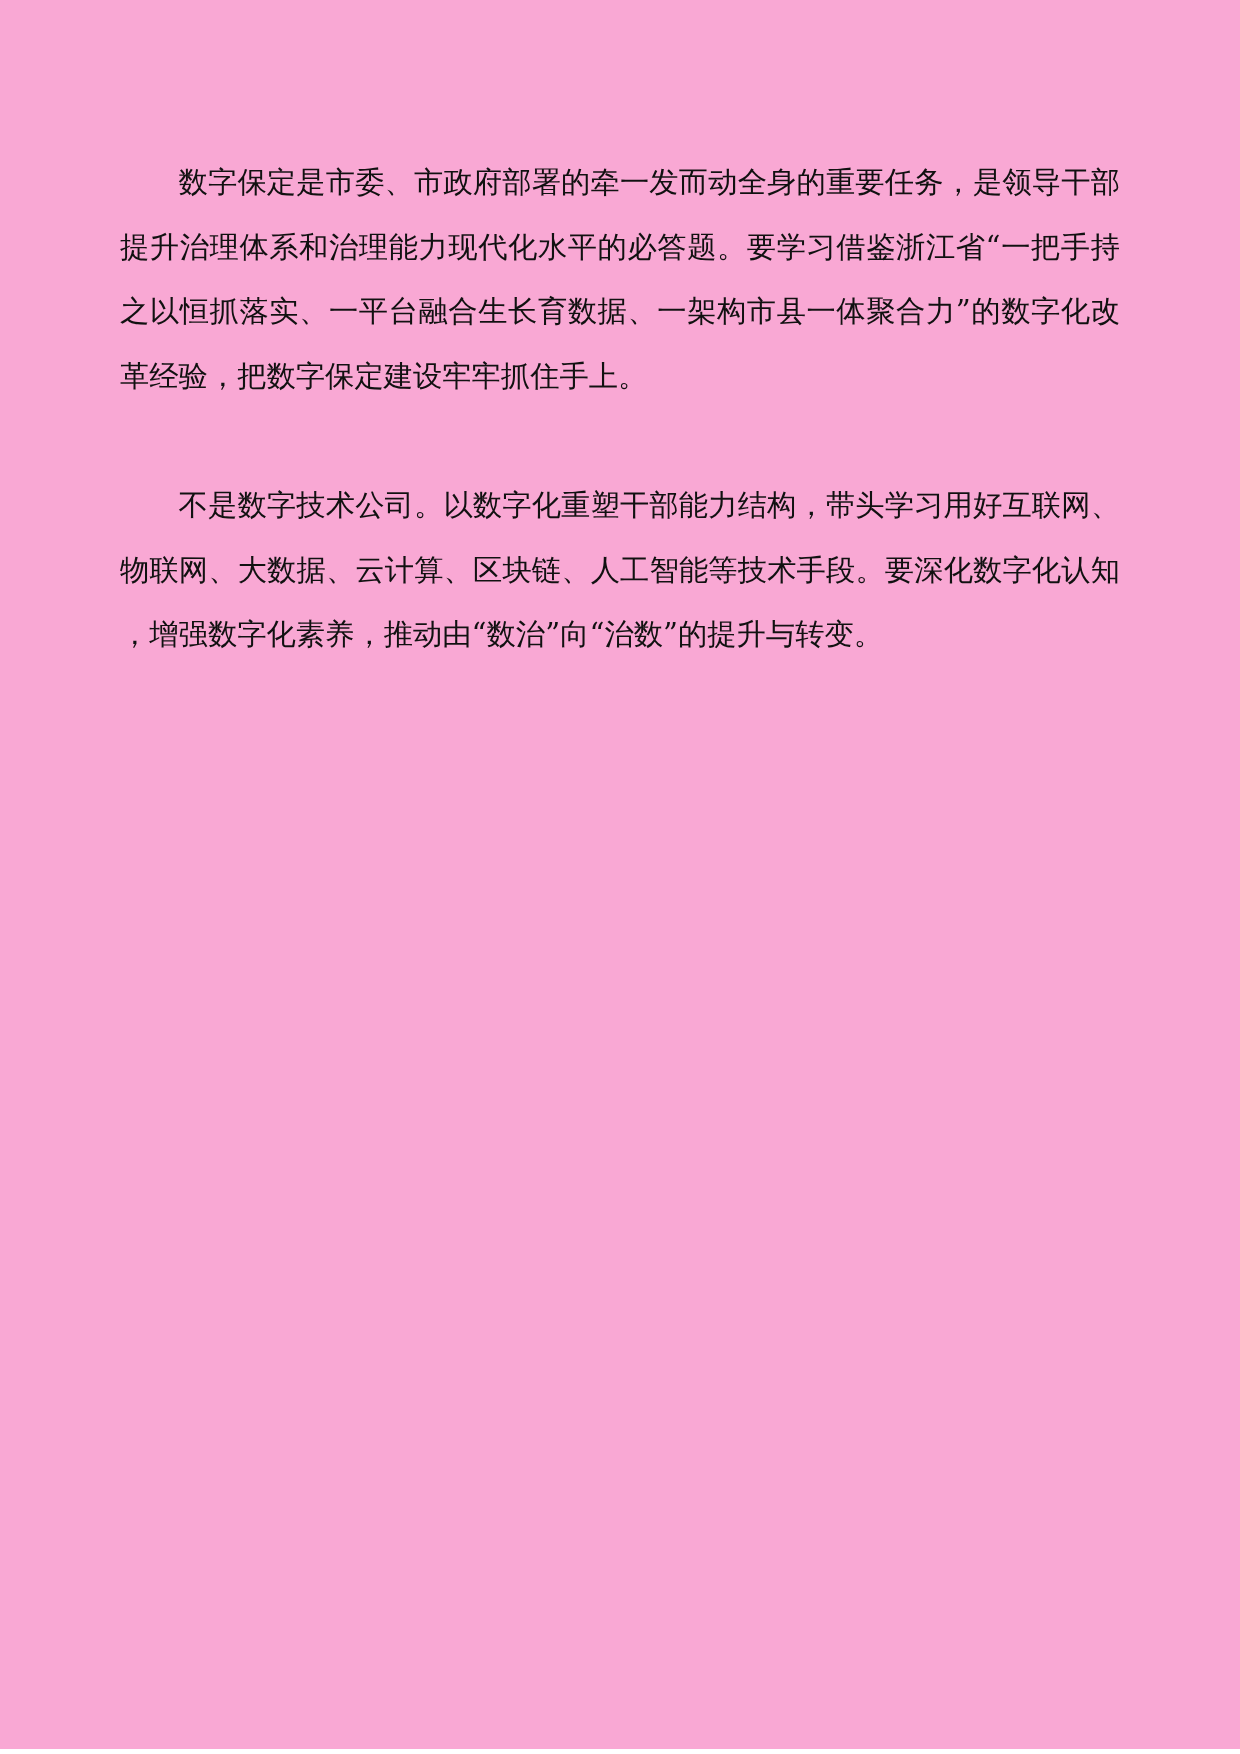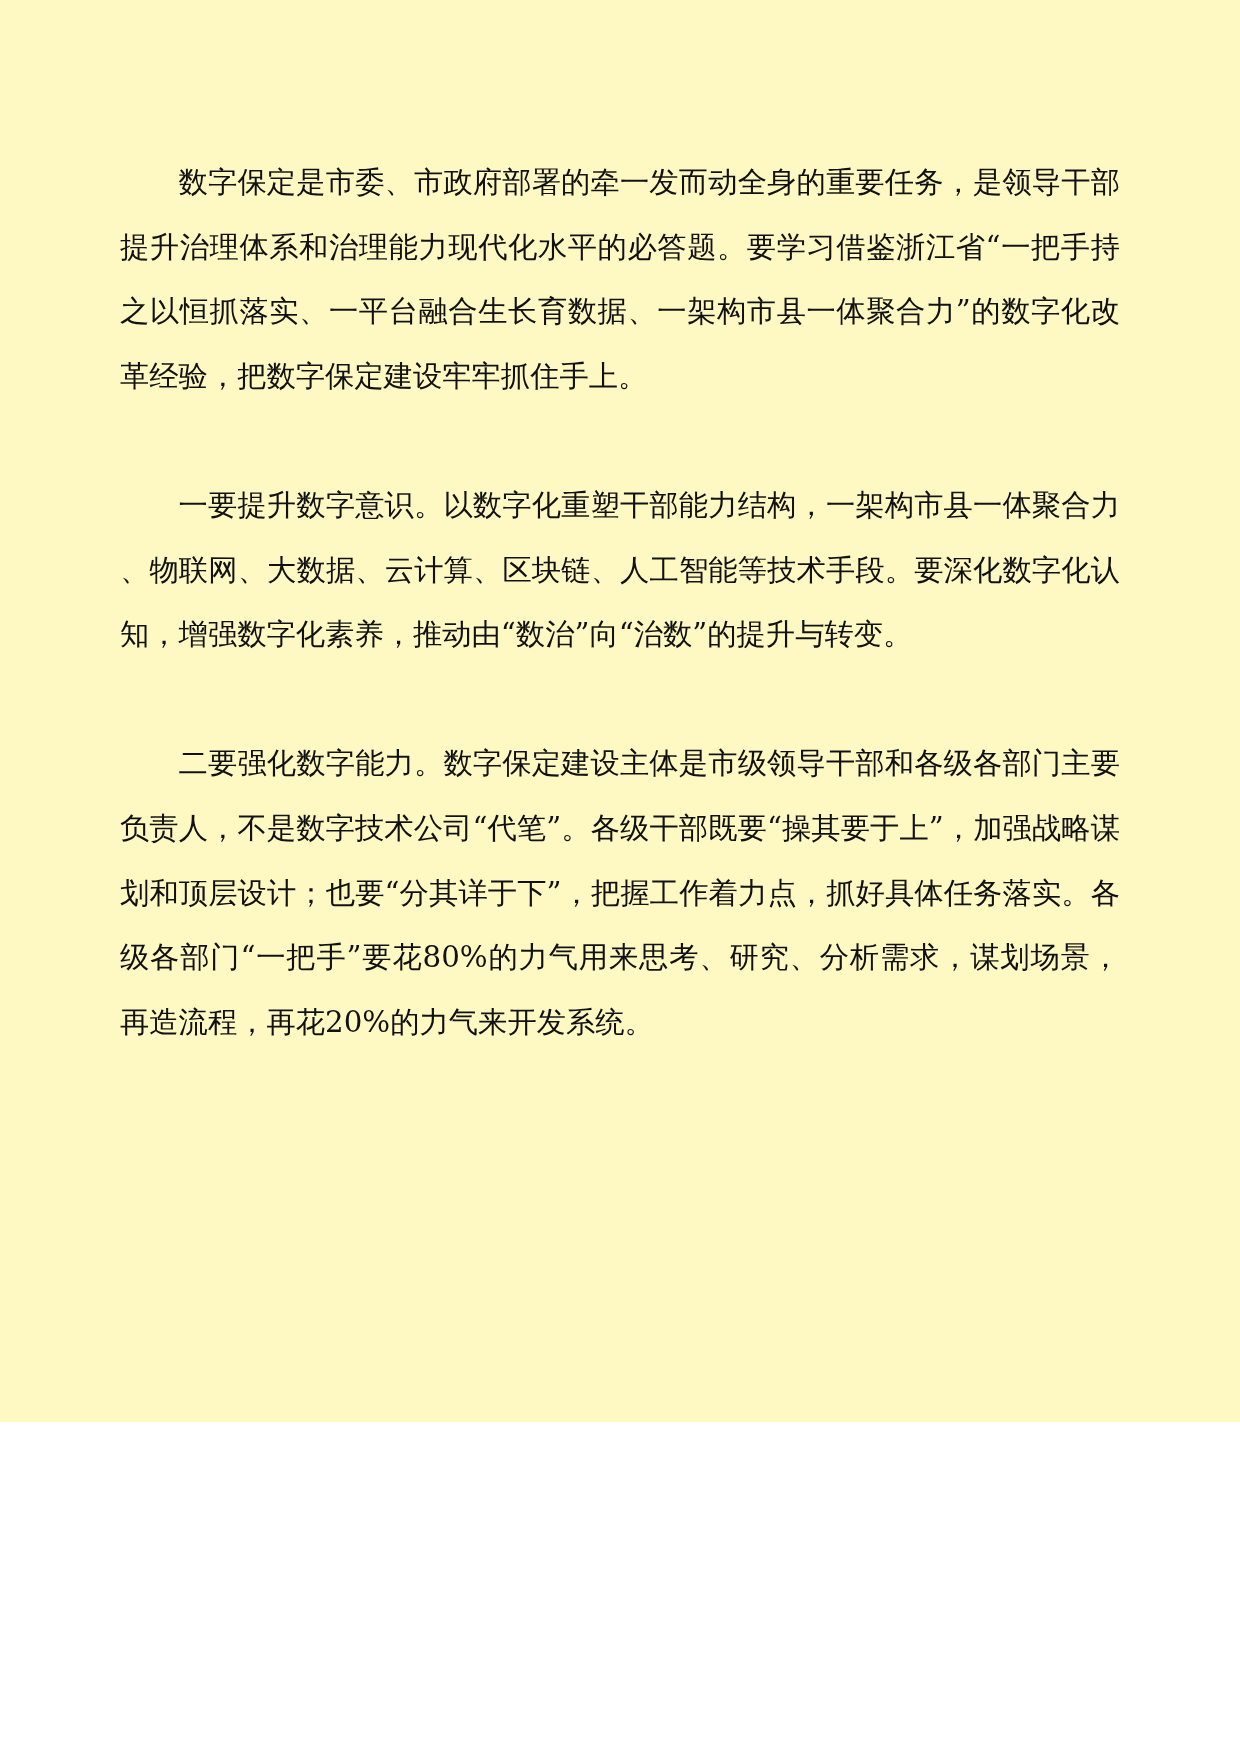--- a/index.html
+++ b/index.html
@@ -11,22 +11,22 @@
       width: 1240px;
       height: 1754px;
       position: relative;
       overflow: hidden;
     }
     .page {
       position: absolute;
       left: 0;
       top: 0;
       width: 1240px;
-      height: 1422px;
-      background: #fef9c3;
+      height: 1749px;
+      background: #f9a8d4;
     }
     .content {
       position: absolute;
       left: 120px;
       top: 150px;
       width: 1000px;
       color: #111111;
       font-family: "DejaVu Serif", "Liberation Serif", serif;
       font-size: 29.3px;
       line-height: 64.6px;
@@ -39,16 +39,15 @@
       word-break: break-all;
       line-break: anywhere;
     }
   </style>
 </head>
 <body>
 
 <div class="page">
   <div class="content">
     <p class="para">数字保定是市委、市政府部署的牵一发而动全身的重要任务，是领导干部提升治理体系和治理能力现代化水平的必答题。要学习借鉴浙江省“一把手持之以恒抓落实、一平台融合生长育数据、一架构市县一体聚合力”的数字化改革经验，把数字保定建设牢牢抓住手上。</p>
-    <p class="para">一要提升数字意识。以数字化重塑干部能力结构，一架构市县一体聚合力、物联网、大数据、云计算、区块链、人工智能等技术手段。要深化数字化认知，增强数字化素养，推动由“数治”向“治数”的提升与转变。</p>
-    <p class="para">二要强化数字能力。数字保定建设主体是市级领导干部和各级各部门主要负责人，不是数字技术公司“代笔”。各级干部既要“操其要于上”，加强战略谋划和顶层设计；也要“分其详于下”，把握工作着力点，抓好具体任务落实。各级各部门“一把手”要花80%的力气用来思考、研究、分析需求，谋划场景，再造流程，再花20%的力气来开发系统。</p>
+    <p class="para">不是数字技术公司。以数字化重塑干部能力结构，带头学习用好互联网、物联网、大数据、云计算、区块链、人工智能等技术手段。要深化数字化认知，增强数字化素养，推动由“数治”向“治数”的提升与转变。</p>
   </div>
 </div>
 
 </body></html>

